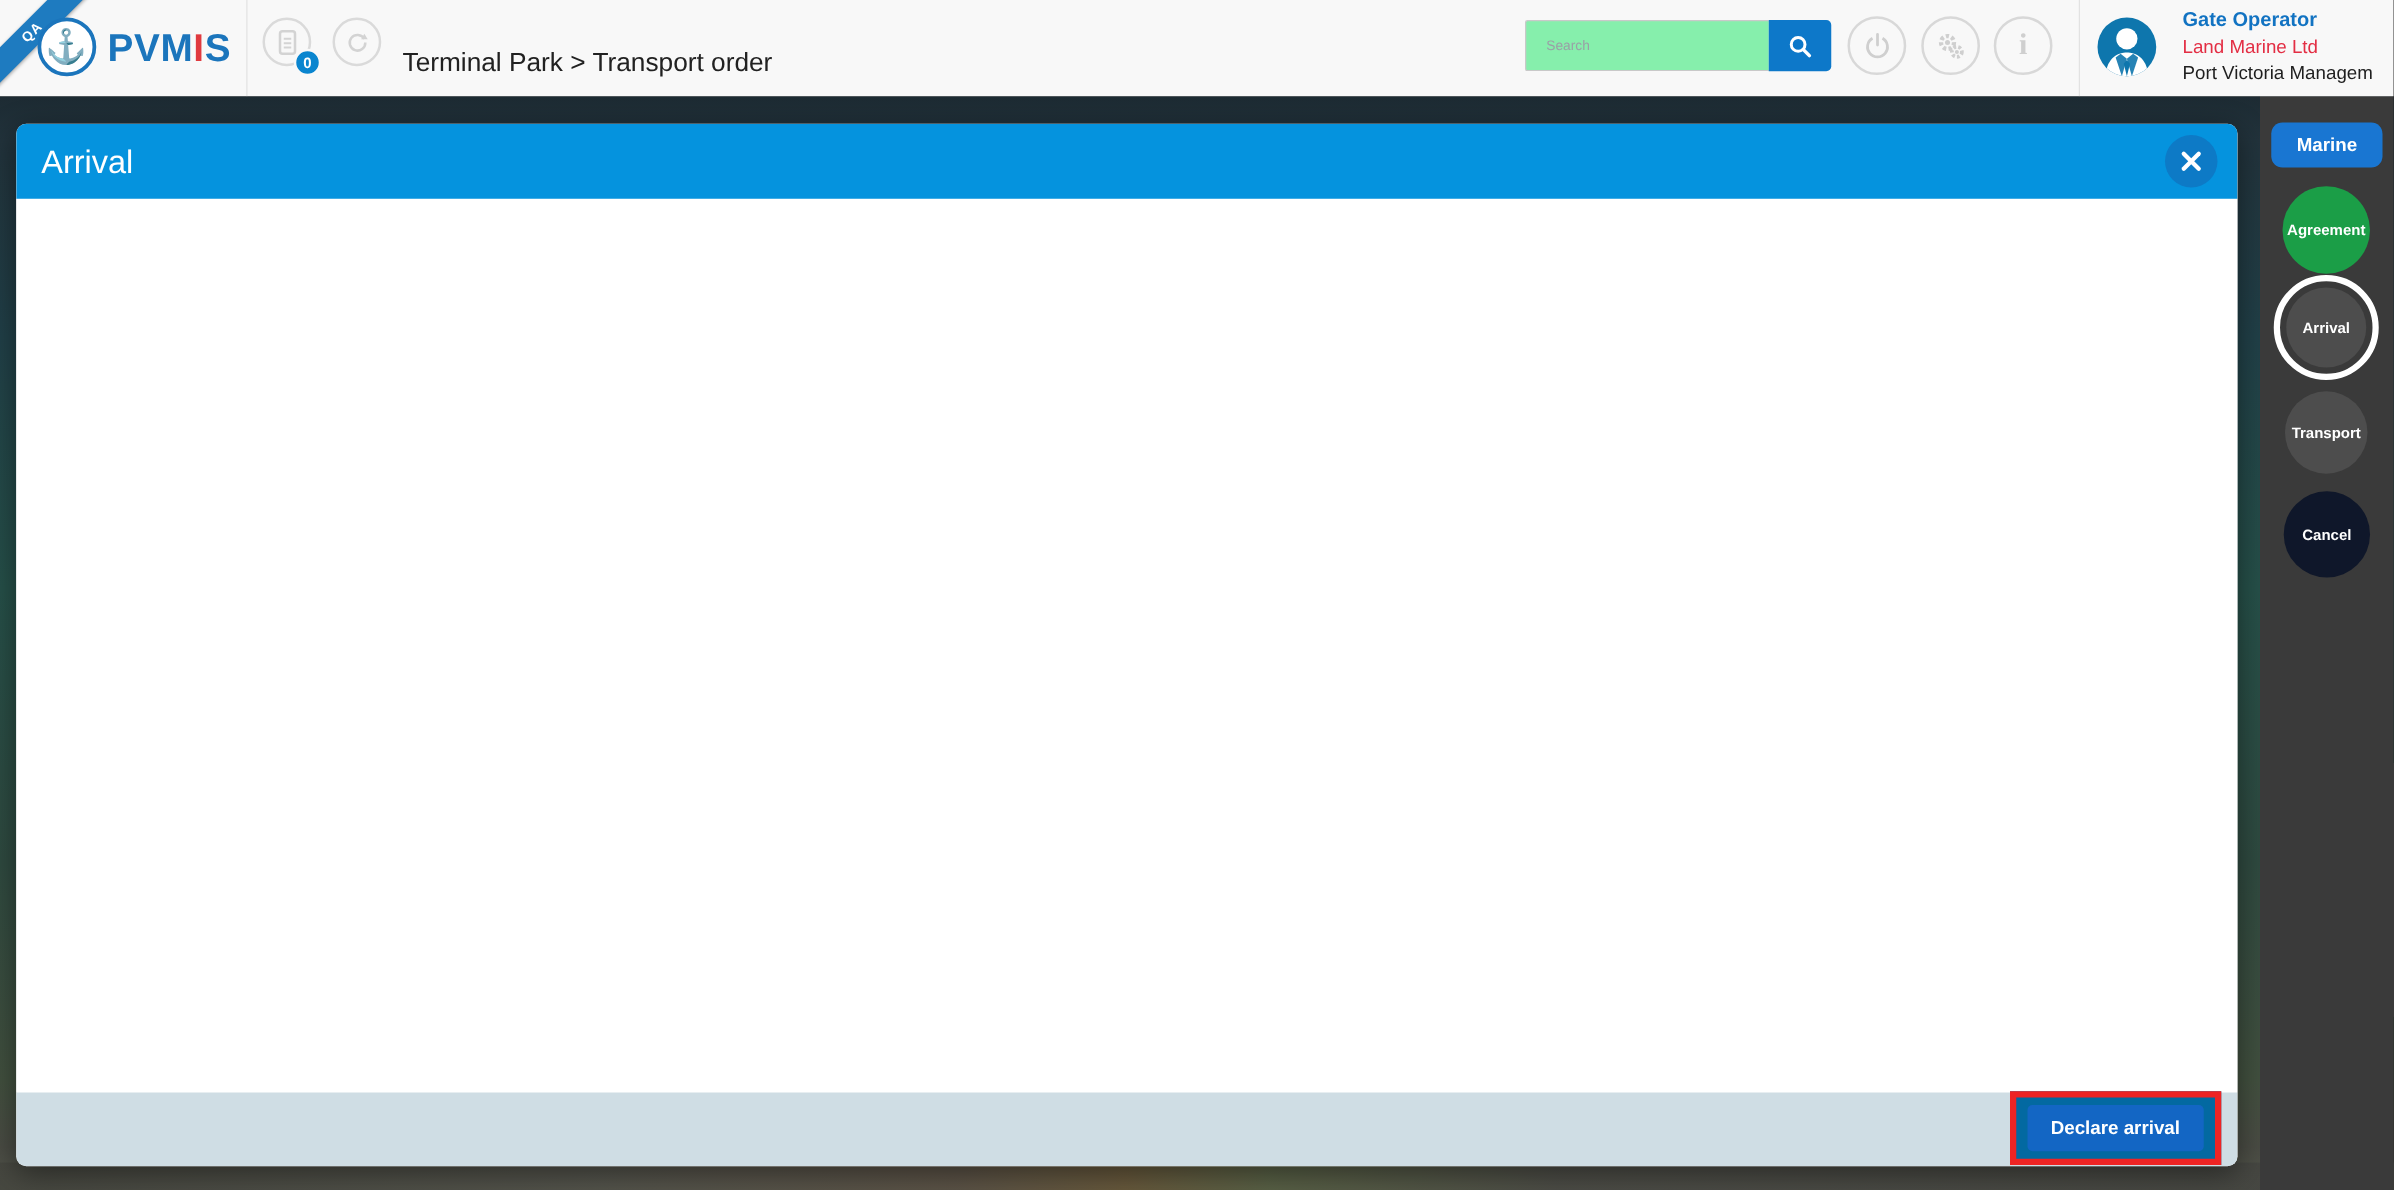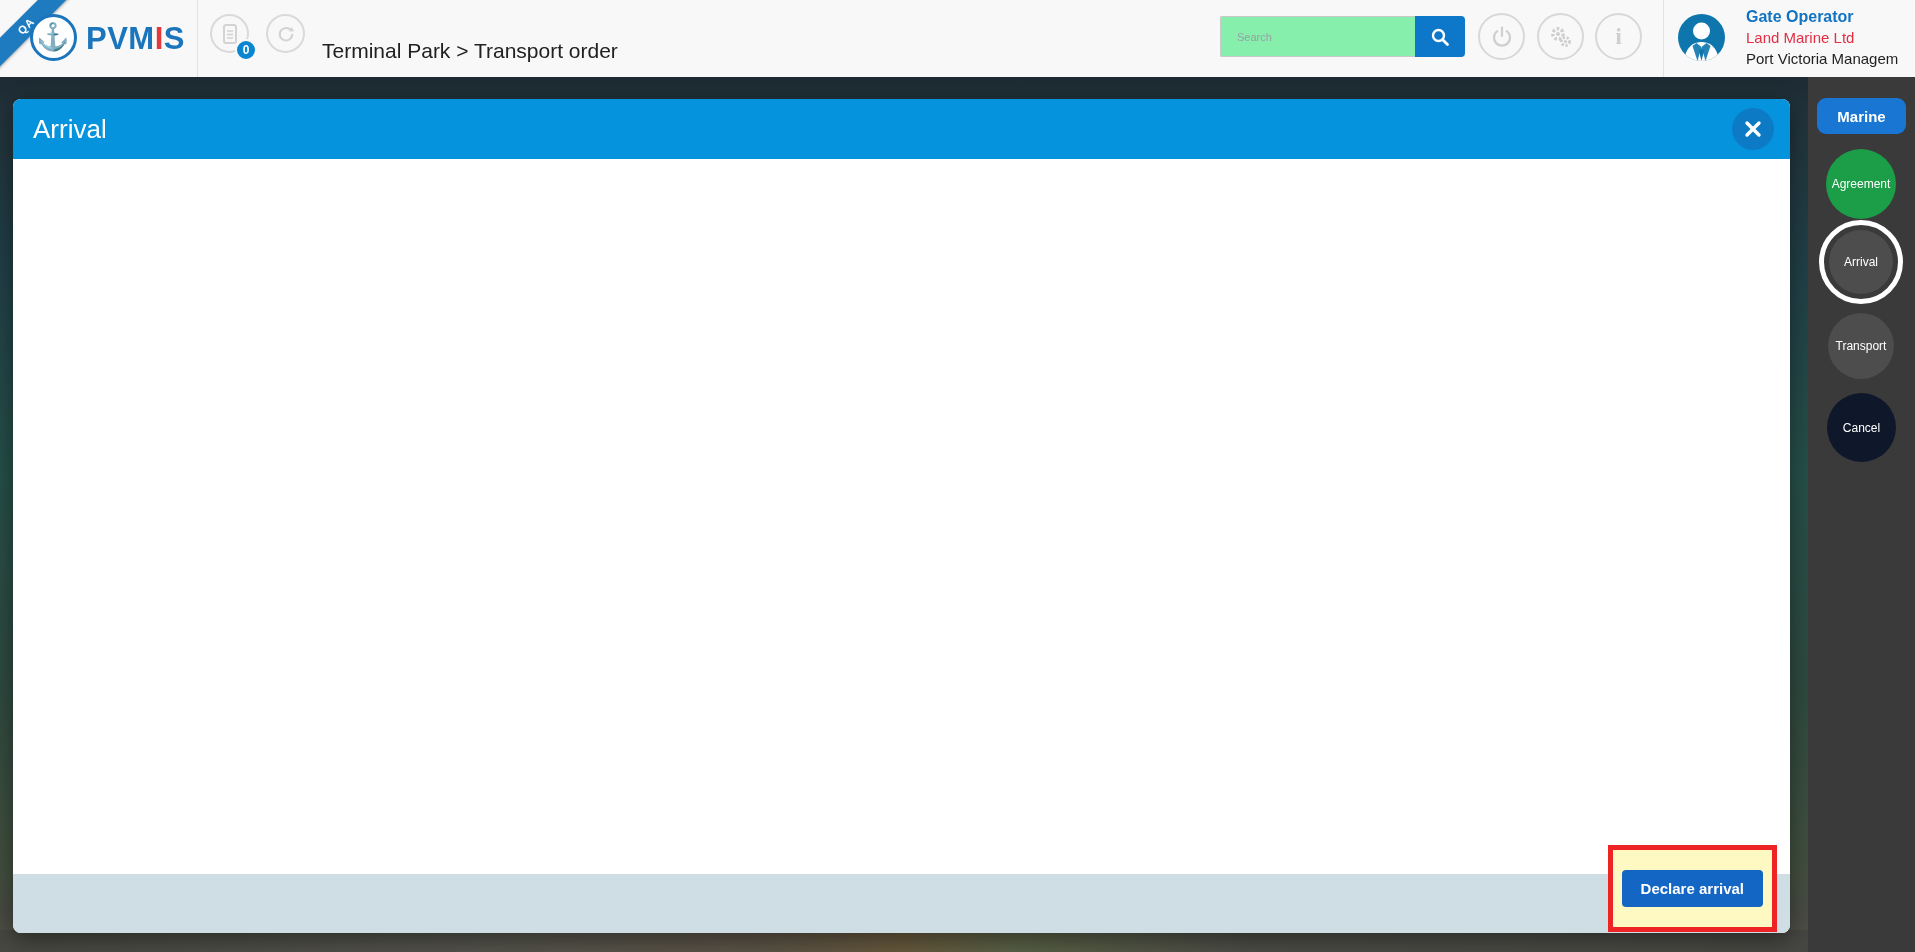--- a/index.html
+++ b/index.html
@@ -51,32 +51,32 @@
   
   .modal { position:absolute; left:13px; top:99px; width:1777px; height:834px; border-radius:8px;
     display:flex; flex-direction:column; overflow:hidden; box-shadow:0 6px 24px rgba(0,0,0,.45); background:#fff; }
   .modal-header { position:relative; height:60px; background:#0593de; flex:0 0 60px;
     display:flex; align-items:center; padding-left:20px; }
   .modal-title { color:#fff; font-size:26px; font-weight:400; }
   .close-btn { position:absolute; right:16px; top:9px; width:42px; height:42px; border-radius:50%;
     background:#0d7ac6; border:none; display:flex; align-items:center; justify-content:center; cursor:pointer; }
   .modal-body { flex:1 1 auto; background:#fff; }
   .modal-footer { position:relative; flex:0 0 59px; background:#cfdde4; }
-  .highlight-box { position:absolute; right:13px; bottom:1px; border:5px solid #ee2424; background:#fef9c3;
-    padding:20px 9px; display:flex; align-items:center; }
+  .highlight-box { position:absolute; right:13px; bottom:1px; border:5px solid #ee2424; background:#0369a1;
+    padding:6px 9px; display:flex; align-items:center; }
   .declare-btn { height:37px; padding:0 19px; background:#1366c4; color:#fff; border:none; border-radius:4px;
     font-size:15px; font-weight:bold; cursor:pointer; font-family:"Liberation Sans",sans-serif; }
 
   
   .sidebar { position:absolute; left:1808px; top:77px; width:107px; height:875px; background:#3a3a3a; }
   .history-btn { position:absolute; left:9px; top:21px; width:89px; height:36px; background:#1976d2;
     border:none; border-radius:9px; color:#fff; font-size:15px; font-weight:bold; cursor:pointer;
     font-family:"Liberation Sans",sans-serif; }
   .step { position:absolute; border-radius:50%; display:flex; align-items:center; justify-content:center;
-    color:#fff; font-size:12px; font-weight:normal; text-align:center; cursor:pointer; }
+    color:#fff; font-size:12px; font-weight:bold; text-align:center; cursor:pointer; }
   .step-agreement { left:18px; top:72px; width:70px; height:70px; background:#1b9e47; }
   .step-arrival-ring { left:11px; top:143px; width:84px; height:84px; border:5px solid #fff; background:#3a3a3a; }
   .step-arrival-inner { width:64px; height:64px; border-radius:50%; background:#4d4d4d;
     display:flex; align-items:center; justify-content:center; }
   .step-departure { left:20px; top:236px; width:66px; height:66px; background:#4d4d4d; }
   .step-cancel { left:19px; top:316px; width:69px; height:69px; background:#0f172a; }
 </style>
 </head>
 <body>
 

